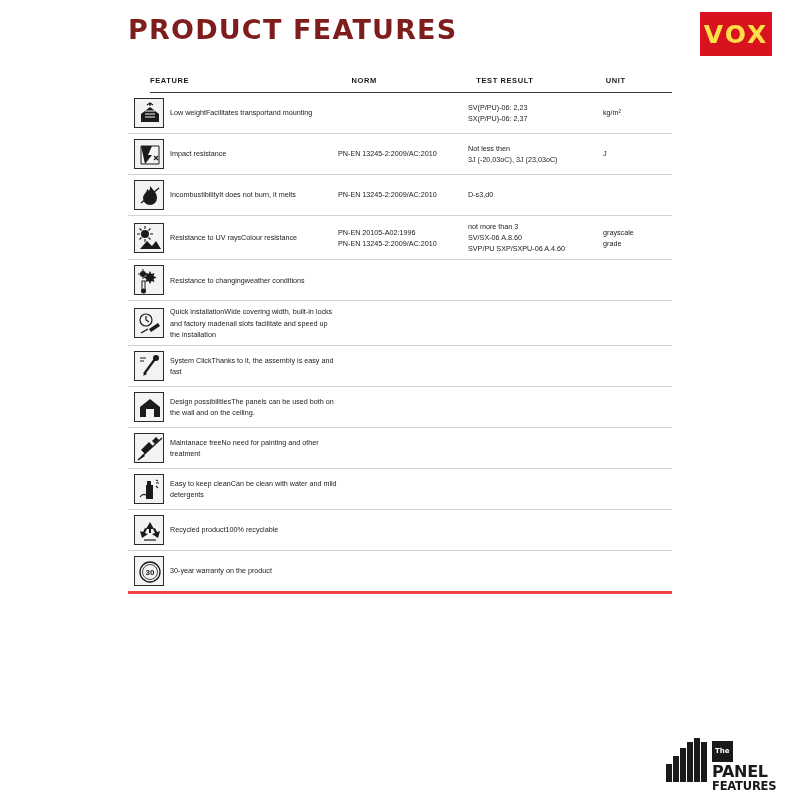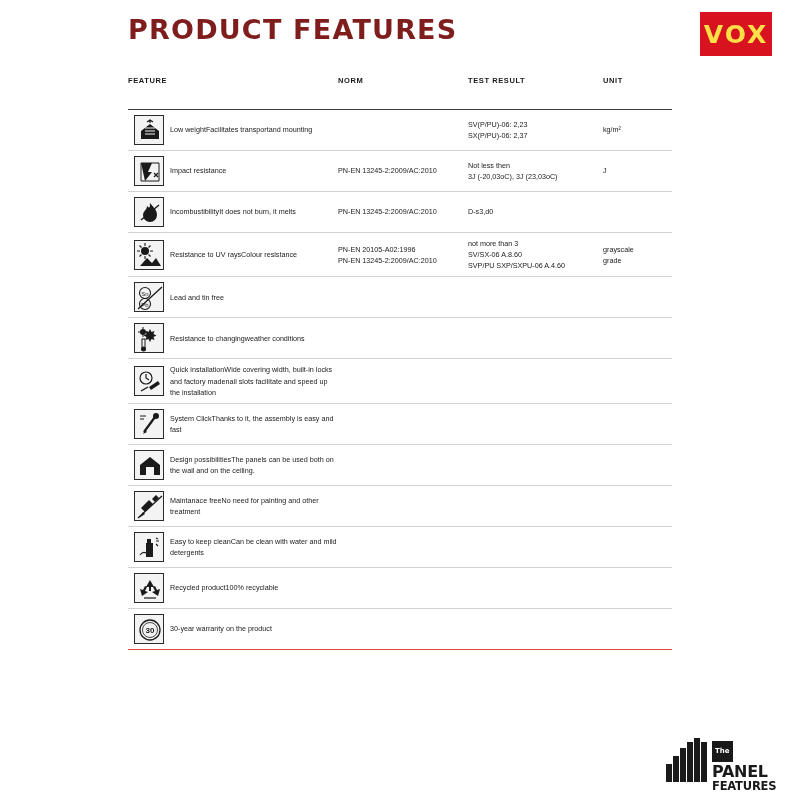--- a/index.html
+++ b/index.html
@@ -58,21 +58,22 @@
   
   .table {
     position: absolute;
     left: 128px;
     top: 76px;
     width: 544px;
   }
   .col-head {
     display: flex;
     border-bottom: 1px solid #3b3b3b;
-    padding-bottom: 24px;
+    padding-bottom: 7px;
+    margin-left: 22px;
   }
   .col-head span {
     font-size: 7.5px;
     font-weight: bold;
     letter-spacing: 0.6px;
     color: #1a1a1a;
     text-transform: uppercase;
   }
   .c-feature { width: 210px; }
   .c-norm    { width: 130px; }
@@ -80,21 +81,21 @@
   .c-unit    { width: 69px; }
 
   .row {
     display: flex;
     align-items: center;
     border-bottom: 1px solid #d2d2d2;
     min-height: 40px;
     padding: 5px 0;
     box-sizing: border-box;
   }
-  .row:last-child { border-bottom: 1px solid #ef4444; justify-content: flex-end; }
+  .row:last-child { border-bottom: 3px solid #ef4444; justify-content: flex-end; }
 
   .cell {
     font-size: 7.2px;
     line-height: 1.55;
     color: #1a1a1a;
   }
   .cell-feature {
     width: 210px;
     display: flex;
     align-items: center;
@@ -267,41 +268,20 @@
             <div>PN-EN 13245-2:2009/AC:2010</div>
           </div>
           <div class="cell cell-test">
             <div>not more than 3</div>
             <div>SV/SX-06 A.8.60</div>
             <div>SVP/PU SXP/SXPU-06 A.4.60</div>
           </div>
           <div class="cell cell-unit">
             <div>grayscale</div>
             <div>grade</div>
-          </div>
-        </div>
-        <div class="row">
-          <div class="cell cell-feature">
-            <div class="icon-box">
-              <svg width="30" height="30" viewBox="0 0 30 30">
-                <circle cx="10" cy="10" r="5.5" fill="none" stroke="#1a1a1a" stroke-width="1.1"></circle>
-                <text x="10" y="13" font-size="6" text-anchor="middle" fill="#1a1a1a" font-family="sans-serif">Sn</text>
-                <circle cx="10" cy="21" r="5.5" fill="none" stroke="#1a1a1a" stroke-width="1.1"></circle>
-                <text x="10" y="24" font-size="6" text-anchor="middle" fill="#1a1a1a" font-family="sans-serif">Pb</text>
-                <path d="M3 26 L27 4" stroke="#1a1a1a" stroke-width="1.3"></path>
-              </svg>
-            </div>
-            <div class="feat-text"><span>Lead and tin free</span></div>
-          </div>
-          <div class="cell cell-norm">
-            <div></div>
-          </div>
-          <div class="cell cell-test"></div>
-          <div class="cell cell-unit">
-            <div></div>
           </div>
         </div>
         <div class="row">
           <div class="cell cell-feature">
             <div class="icon-box">
               <svg width="30" height="30" viewBox="0 0 30 30">
                 <circle cx="8" cy="8" r="3" fill="#1a1a1a"></circle>
                 <path d="M8 3 v2 M8 11 v2 M3 8 h2 M11 8 h2" stroke="#1a1a1a" stroke-width="1"></path>
                 <path d="M15 5 l1.5 3 3 -1 -1 3 3 1.5 -3 1.5 1 3 -3 -1 -1.5 3 -1.5 -3 -3 1 1 -3 -3 -1.5 3 -1.5 -1 -3 3 1 z" fill="#1a1a1a"></path>
                 <rect x="7" y="15" width="3" height="9" fill="none" stroke="#1a1a1a" stroke-width="1"></rect>

